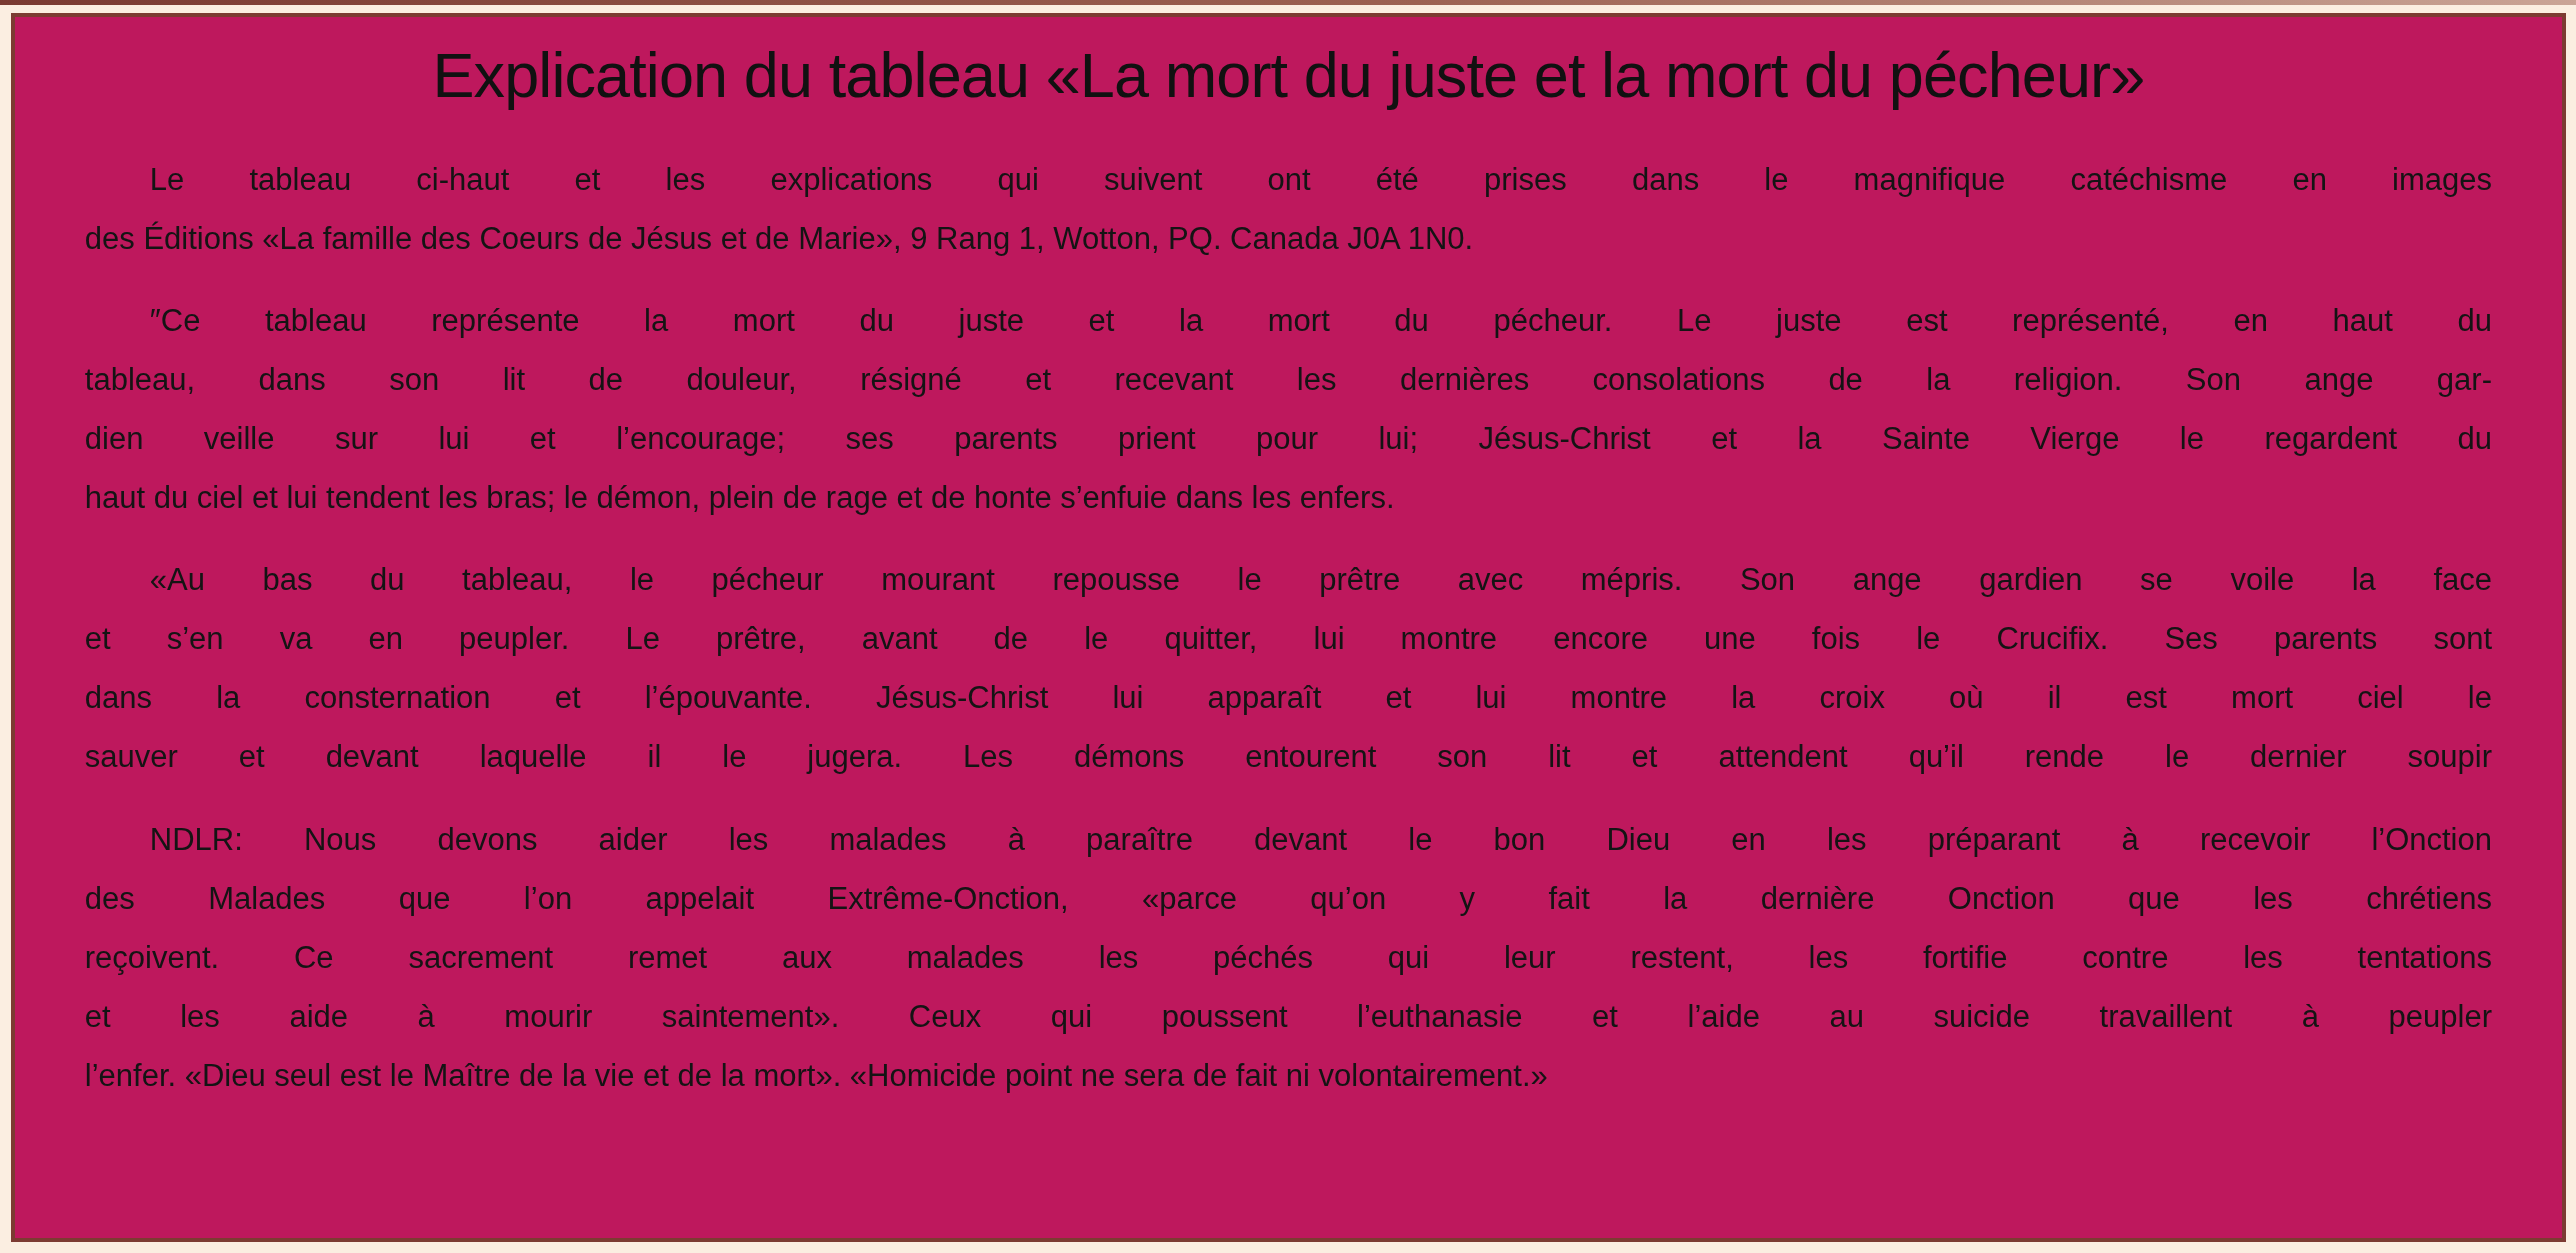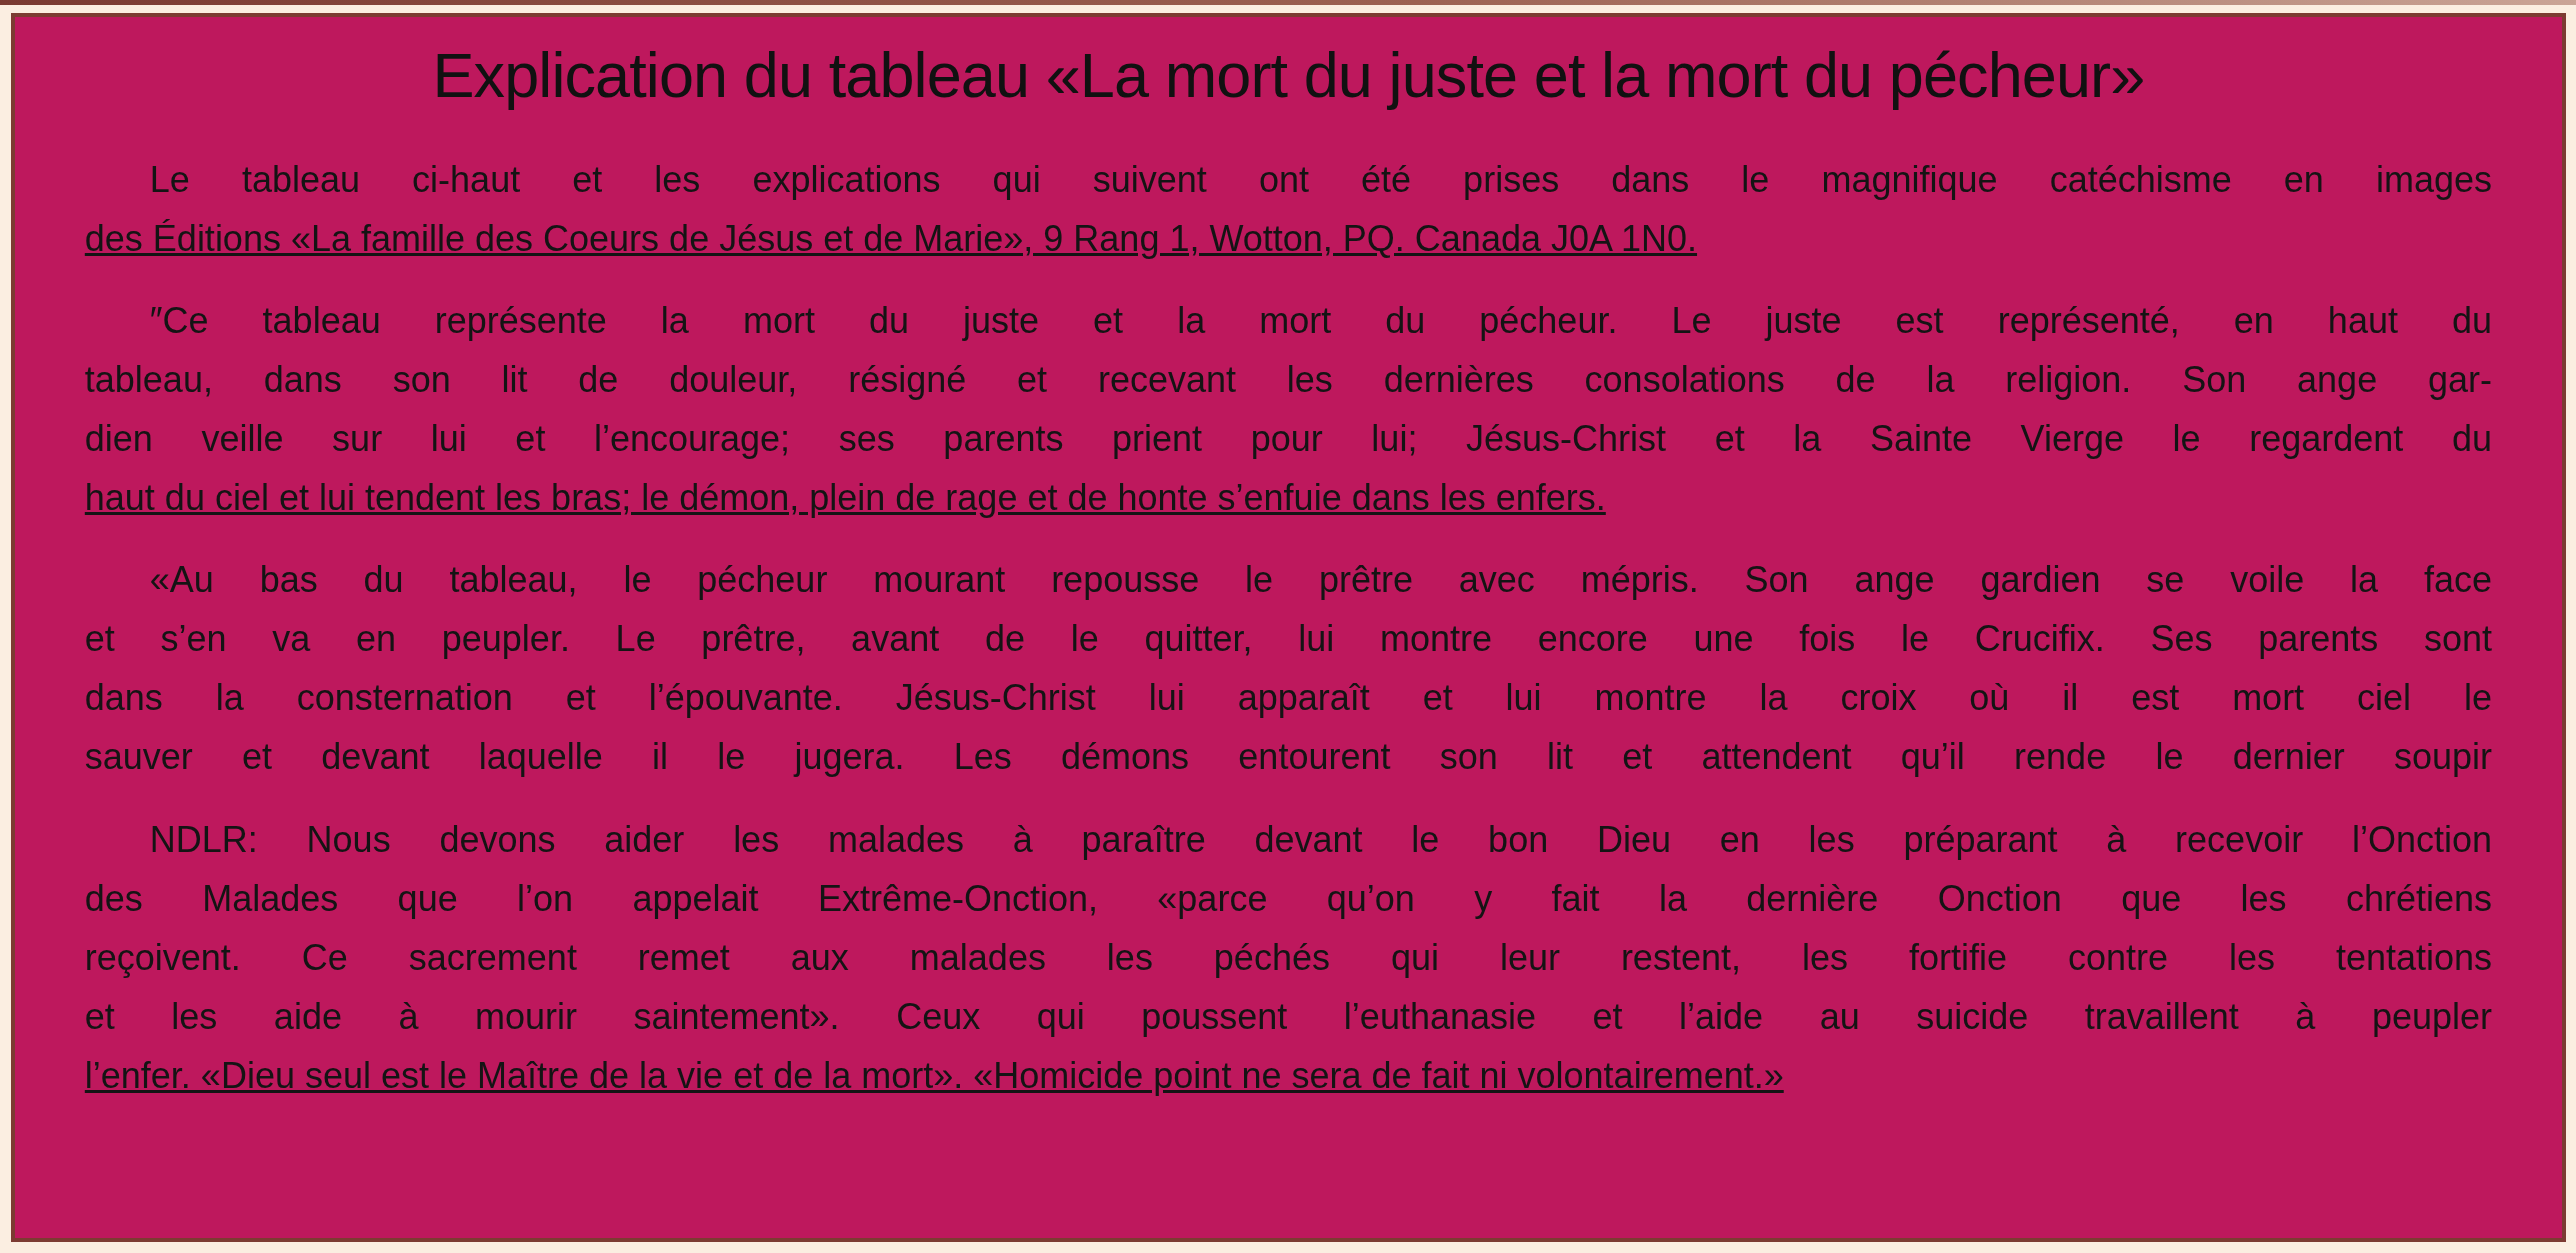--- a/index.html
+++ b/index.html
@@ -36,34 +36,33 @@
     letter-spacing: -0.9px;
     text-align: center;
     line-height: 1.0;
     color: #111111;
     white-space: nowrap;
   }
   .para {
     margin: 0 0 23.4px 0;
   }
   .line {
-    font-size: 36px;
+    font-size: 31px;
     line-height: 59px;
     letter-spacing: 0;
     text-align: justify;
     text-align-last: justify;
     white-space: normal;
   }
   .line.indent {
     text-indent: 65px;
   }
   .line.end {
     text-align: center;
     text-align-last: left;
-    text-decoration: underline;
   }
 </style>
 </head>
 <body>
 
 <div class="scan-top-edge"></div>
 
 <div class="frame">
 
   <h1 class="title">Explication du tableau «La mort du juste et la mort du pécheur»</h1>

